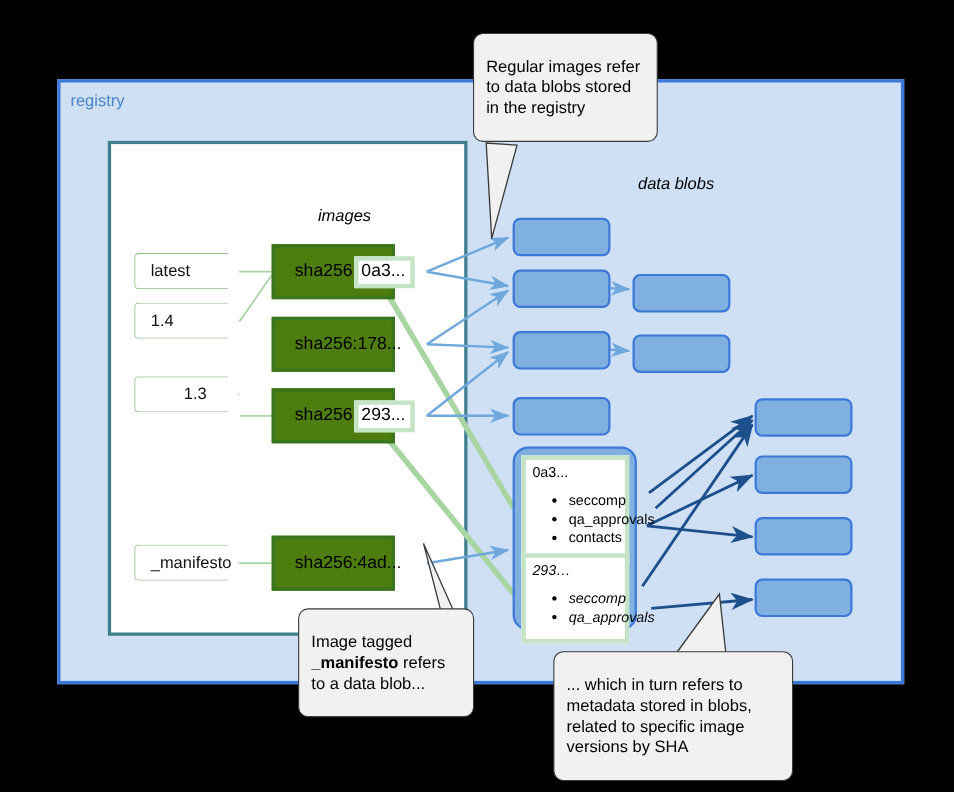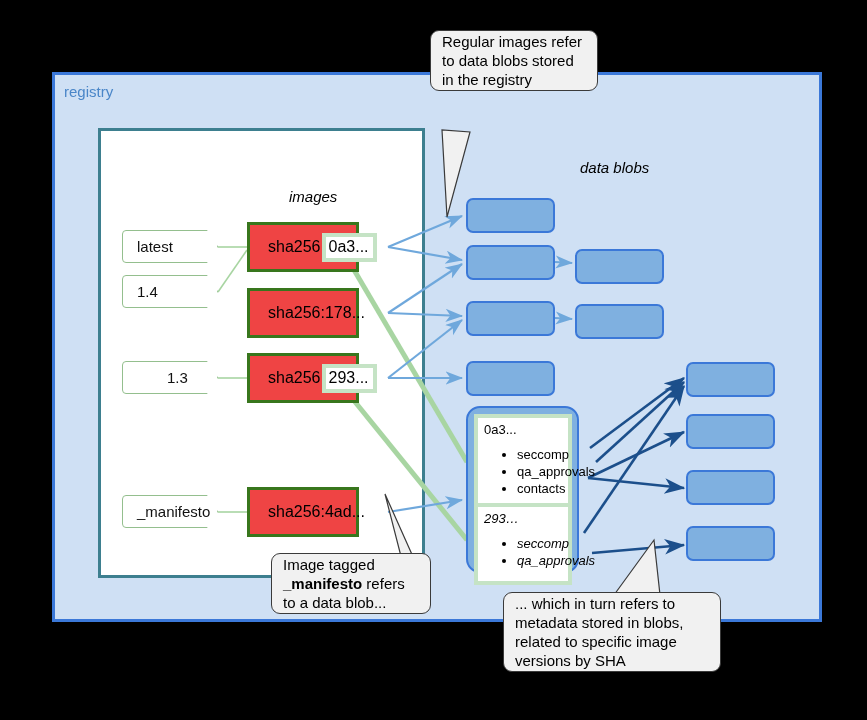--- a/index.html
+++ b/index.html
@@ -18,37 +18,37 @@
 
   #images-label{left:289px;top:188px;font-size:15px;font-style:italic;color:#000;}
   #datablobs-label{left:580px;top:159px;font-size:15px;font-style:italic;color:#000;}
 
   
   .tag{background:#ffffff;border:1px solid #94bf8e;height:33px;display:flex;align-items:center;
        padding-left:14px;font-size:15px;color:#111;border-radius:4px;
        clip-path:polygon(0 0,calc(100% - 11px) 0,100% 50%,calc(100% - 11px) 100%,0 100%);}
 
   
-  .imgbox{background:#ef4444;border:3px solid #38761d;height:50px;display:flex;align-items:center;
+  .imgbox{background:#4d7c0f;border:3px solid #38761d;height:50px;display:flex;align-items:center;
           padding-left:18px;font-size:16px;color:#000;width:112px;left:247px;}
   .imgbox .hl{background:#fff;border:4px solid #c5e3c5;padding:1px 4px 2px 3px;margin-left:1px;}
 
   
   .blob{background:#7fb0e0;border:2px solid #3b78d8;border-radius:7px;height:35px;width:89px;}
 
   
   #metacontainer{left:466px;top:406px;width:113px;height:167px;background:#7fb0e0;
                  border:2px solid #3b78d8;border-radius:14px;}
   .metacard{background:#fff;border:4px solid #c5e3c5;left:474px;width:98px;}
   .metacard .mtitle{font-size:13px;color:#000;padding:4px 0 1px 6px;}
   .metacard ul{margin:8px;padding:0 0 4px 31px;list-style:disc;}
   .metacard li{font-size:13px;color:#000;line-height:17px;}
 
   
-  .callout{background:#f1f1f1;border:1px solid #3a3a3a;border-radius:9px;padding:1px 11px;
+  .callout{background:#f1f1f1;border:1px solid #3a3a3a;border-radius:9px;padding:20px 11px;
            font-size:15px;line-height:19px;color:#000;}
   .callout b{font-weight:bold;}
 </style>
 </head>
 <body>
 
 <div id="stage">
 
   <div class="abs" id="registry"></div>
   <div class="abs" id="registry-label">registry</div>
@@ -107,21 +107,21 @@
       <path d="M614,595 L654,540 L660,595 z"></path>
     </g>
   </svg>
 
   <div class="abs tag" style="left:122px;top:230px;width:96px;">
     <span>latest</span>
   </div>
   <div class="abs tag" style="left:122px;top:275px;width:96px;">
     <span>1.4</span>
   </div>
-  <div class="abs tag" style="left:122px;top:361px;width:96px;padding-left:44px;">
+  <div class="abs tag" style="left:122px;top:342px;width:96px;padding-left:44px;">
     <span>1.3</span>
   </div>
   <div class="abs tag" style="left:122px;top:495px;width:96px;">
     <span>_manifesto</span>
   </div>
 
   <div class="abs imgbox" style="top:222px;">
     <span>sha256</span>
     <span class="hl">0a3...</span>
   </div>

